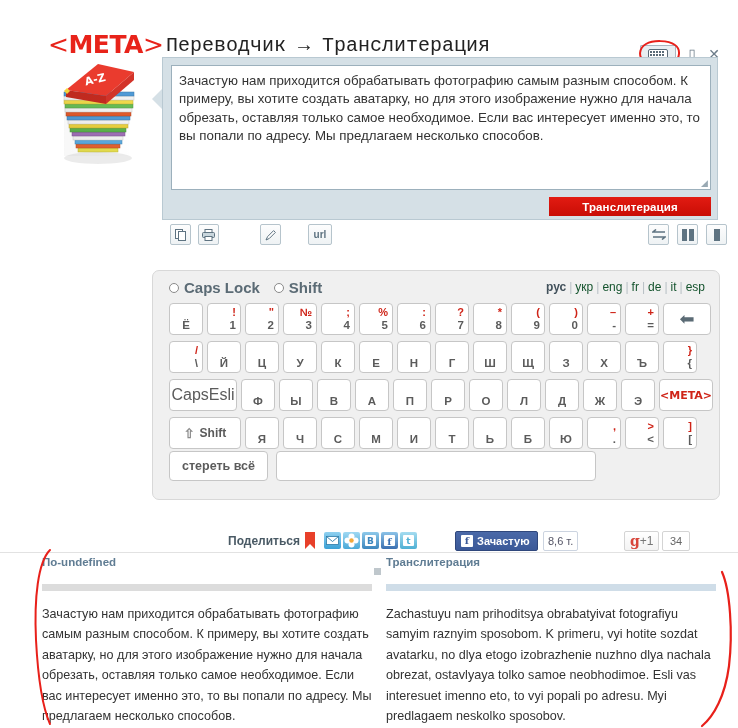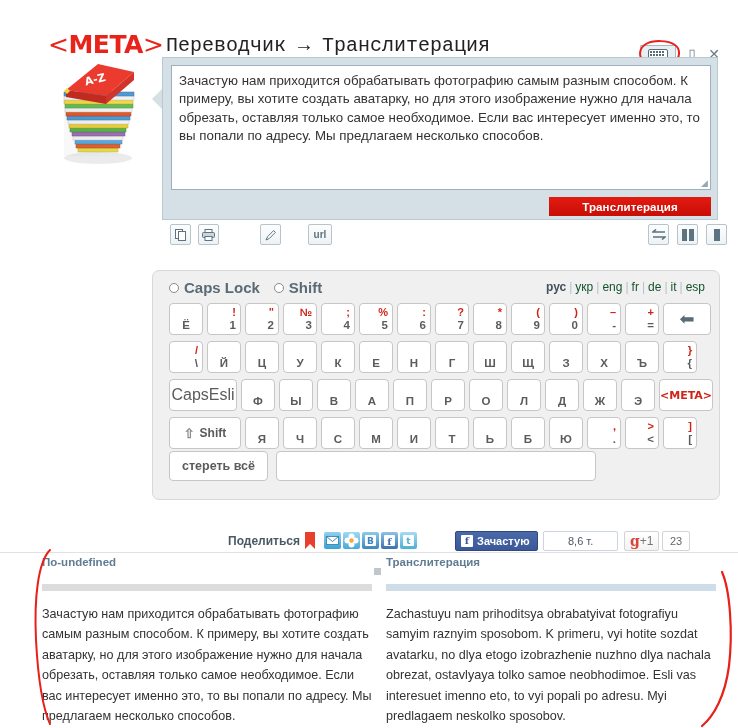--- a/index.html
+++ b/index.html
@@ -147,21 +147,21 @@
   .share-lbl { position: absolute; left: 228px; top: 4px; font-size: 12px; font-weight: bold; color: #4a5a65; }
   .sicon { position: absolute; top: 2px; width: 17px; height: 17px; border-radius: 2px; cursor: pointer; }
   .fb-like {
     position: absolute; left: 455px; top: 1px; height: 20px; padding: 0 7px 0 5px;
     background: linear-gradient(#4a69a8,#3b5998); border: 1px solid #2f477c; border-radius: 2px;
     display: flex; align-items: center; gap: 4px; color: #fff; font-size: 11px; font-weight: bold; cursor: pointer;
   }
   .fb-f { width: 12px; height: 12px; background: #fff; color: #3b5998; font-weight: bold;
           font-size: 10px; text-align: center; line-height: 12px; border-radius: 1px; font-family: "DejaVu Serif", serif;}
   .fb-count {
-    position: absolute; left: 543px; top: 1px; height: 20px; padding: 0 24px;
+    position: absolute; left: 543px; top: 1px; height: 20px; padding: 0 4px;
     background: #fff; border: 1px solid #ccd4e0; border-radius: 2px;
     display: flex; align-items: center; font-size: 11px; color: #556;
   }
   .gplus {
     position: absolute; left: 624px; top: 1px; height: 20px; padding: 0 5px;
     background: linear-gradient(#fff,#f3f3f3); border: 1px solid #d4d4d4; border-radius: 2px;
     display: flex; align-items: center; font-size: 12px; color: #777; cursor: pointer;
   }
   .gplus .g { color: #d8453a; font-weight: bold; font-size: 14px; font-family: "DejaVu Serif", serif; }
   .gcount {
@@ -571,21 +571,21 @@
     <div class="fb-like">
       <span class="fb-f">f</span>
       <span>Зачастую</span>
     </div>
     <div class="fb-count">8,6 т.</div>
 
     <div class="gplus">
       <span class="g">g</span>
         <span>+1</span>
     </div>
-    <div class="gcount">23</div>
+    <div class="gcount">34</div>
   </div>
 
   <div class="divider"></div>
   <div class="small-sq"></div>
 
   <div class="pane pane-left">
     <div class="pane-title">По-undefined</div>
     <div class="pane-bar l"></div>
     <div class="pane-body">Зачастую нам приходится обрабатывать фотографию самым разным способом. К примеру, вы хотите создать аватарку, но для этого изображение нужно для начала обрезать, оставляя только самое необходимое. Если вас интересует именно это, то вы попали по адресу. Мы предлагаем несколько способов.</div>
   </div>

